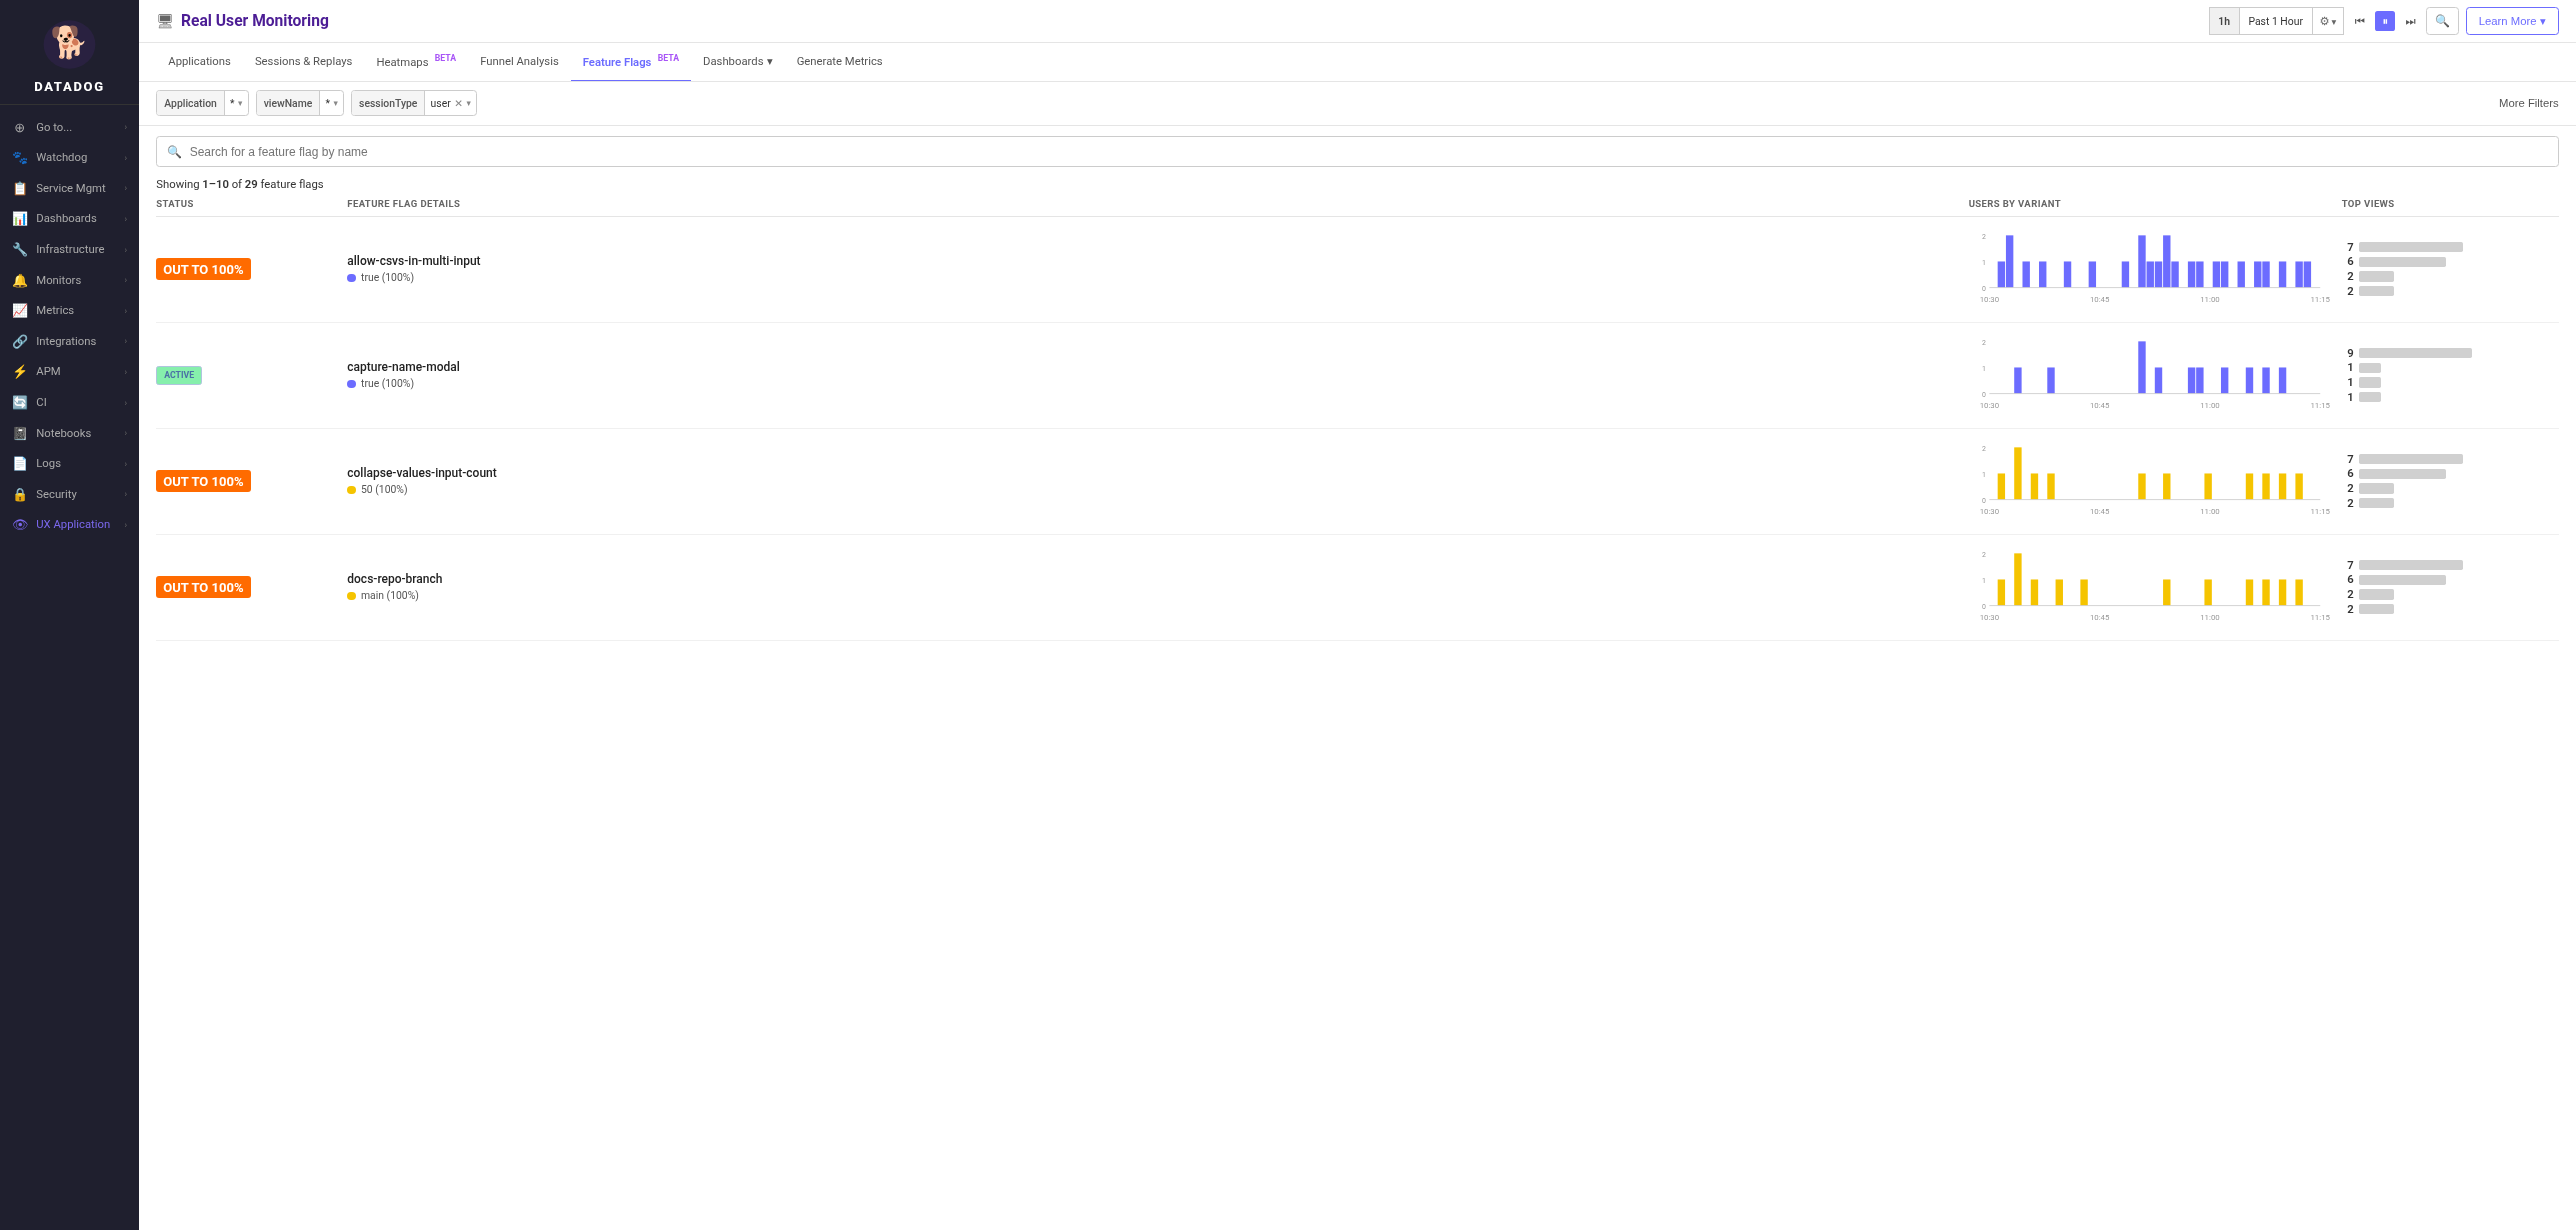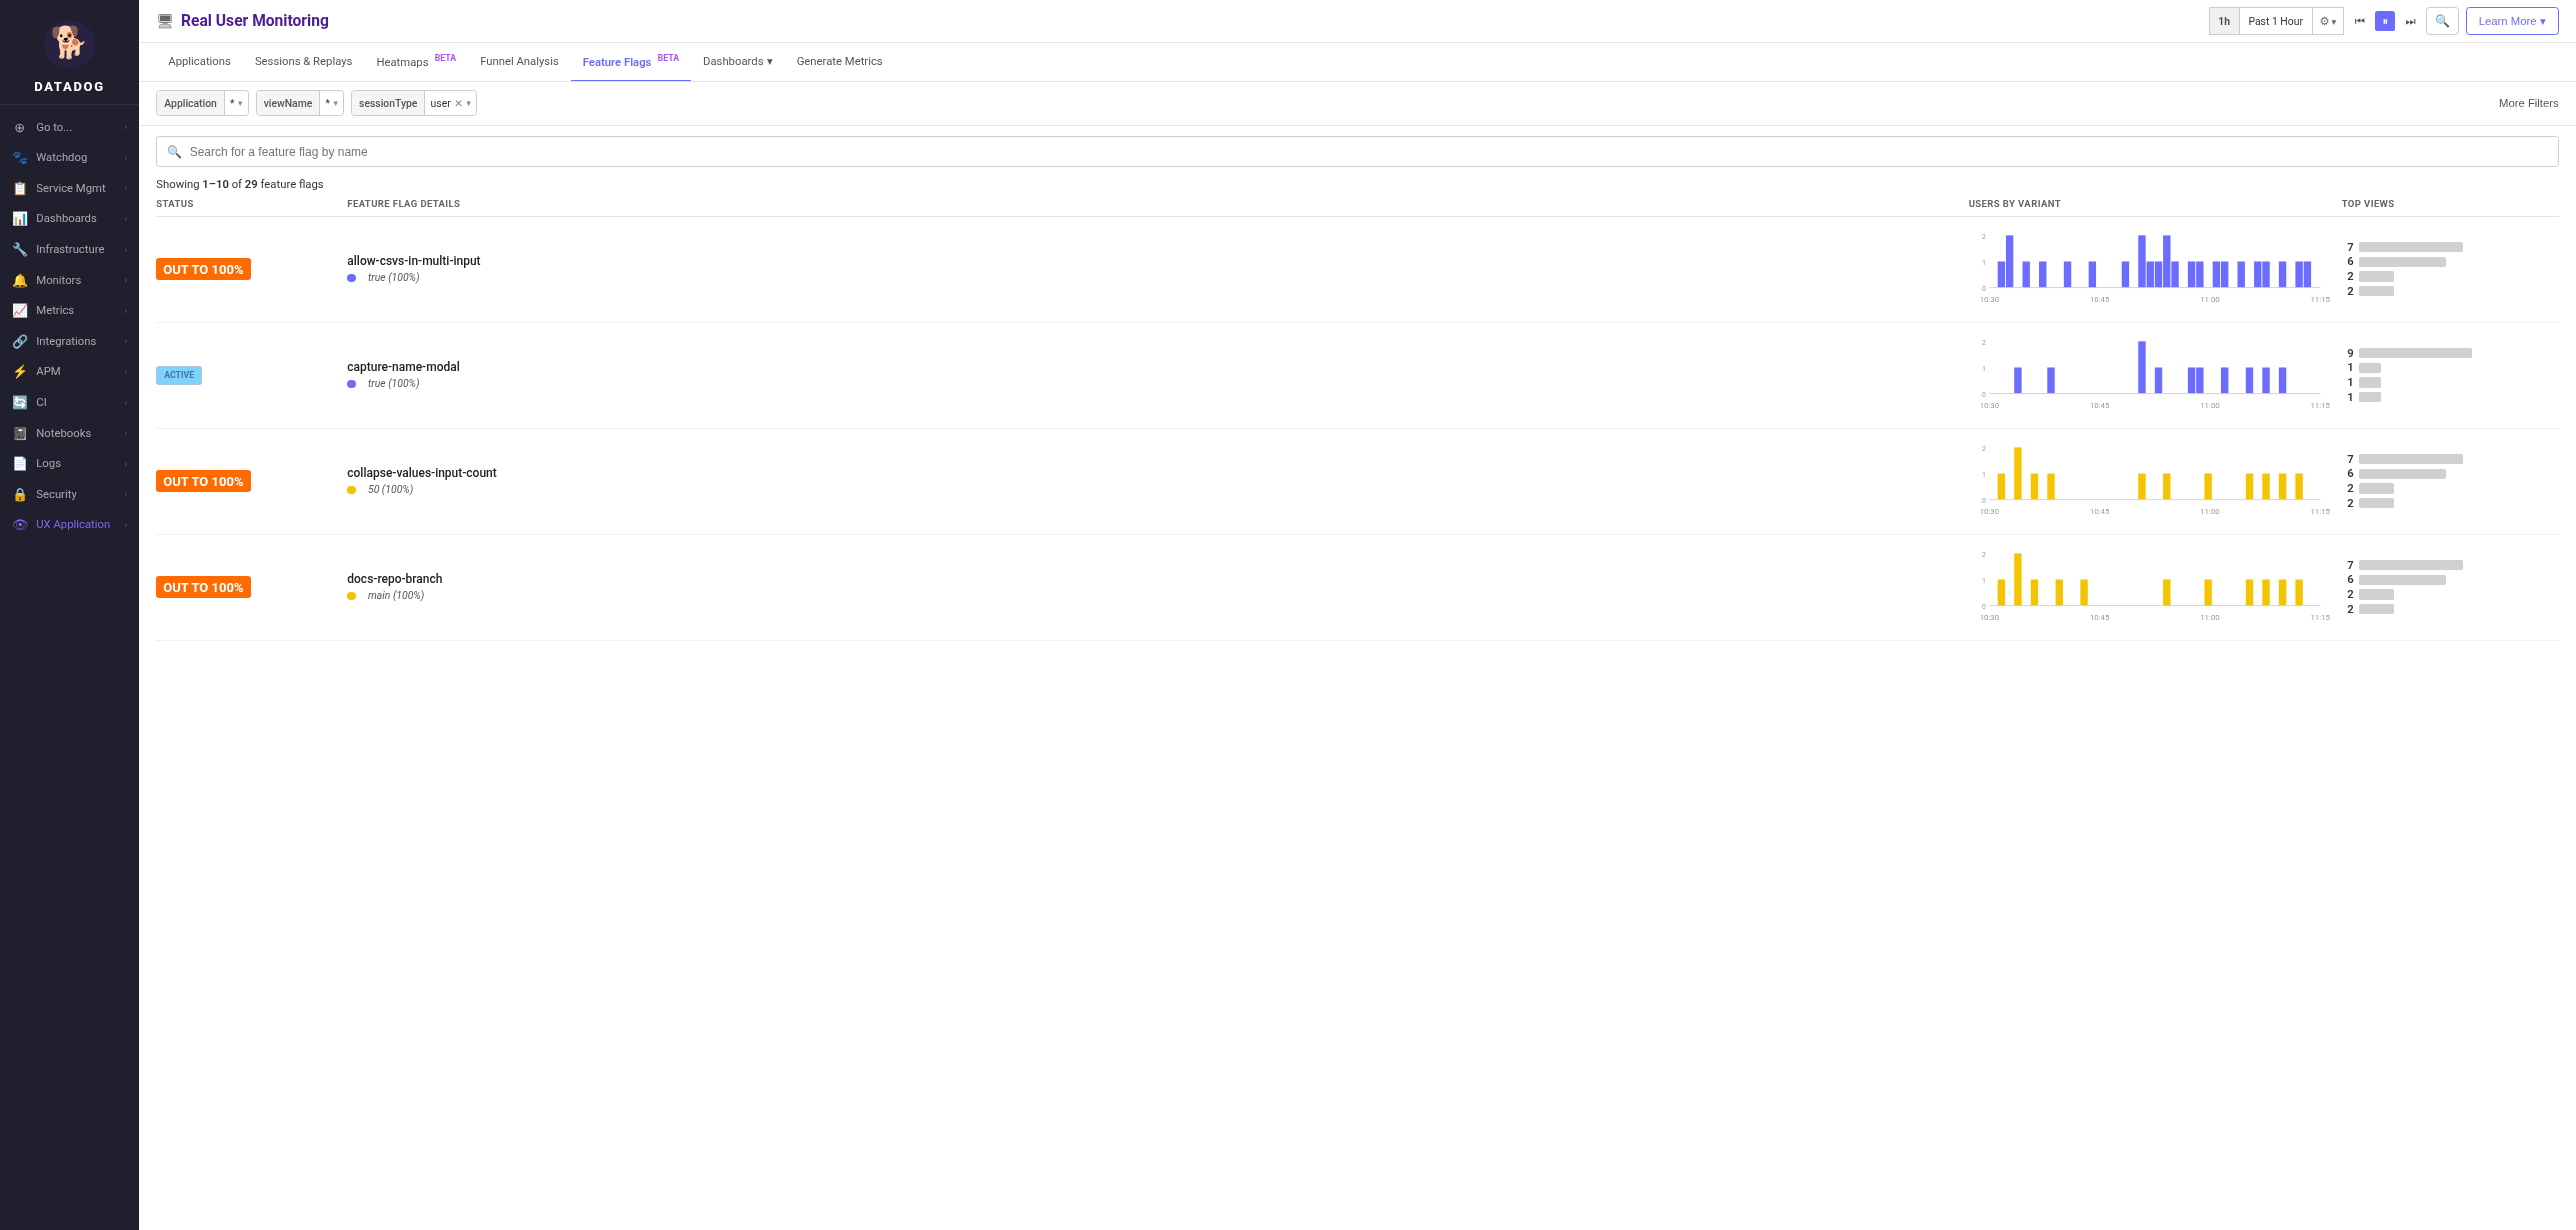--- a/index.html
+++ b/index.html
@@ -301,37 +301,36 @@
     .status-badge-out {
       background: #ff6b00;
       color: #fff;
       font-size: 13px;
       font-weight: 700;
       padding: 3.5px 7px;
       border-radius: 3px;
       white-space: nowrap;
     }
     .status-badge-active {
-      background: #7dd3fc;
+      background: #86efac;
       color: #4a6fa5;
       font-size: 8.7px;
       font-weight: 700;
       padding: 3.5px 7px;
       border-radius: 2.6px;
       border: 0.9px solid #b0c4de;
     }
     .flag-details-col { display: flex; flex-direction: column; gap: 3.5px; }
     .flag-name { font-size: 12px; font-weight: 500; color: #222; }
     .flag-variant {
       display: flex;
       align-items: center;
-      gap: 12px;
+      gap: 5px;
       font-size: 10.4px;
       color: #555;
-      font-style: italic;
     }
     .variant-dot-purple { width: 8.7px; height: 8.7px; border-radius: 50%; background: #6c6cff; display: inline-block; }
     .variant-dot-yellow { width: 8.7px; height: 8.7px; border-radius: 50%; background: #f5c400; display: inline-block; }
     .chart-col { padding: 0 8.7px; }
     .top-views-col { display: flex; flex-direction: column; gap: 1.7px; }
     .top-view-row {
       display: flex;
       align-items: center;
       gap: 5.2px;
     }

